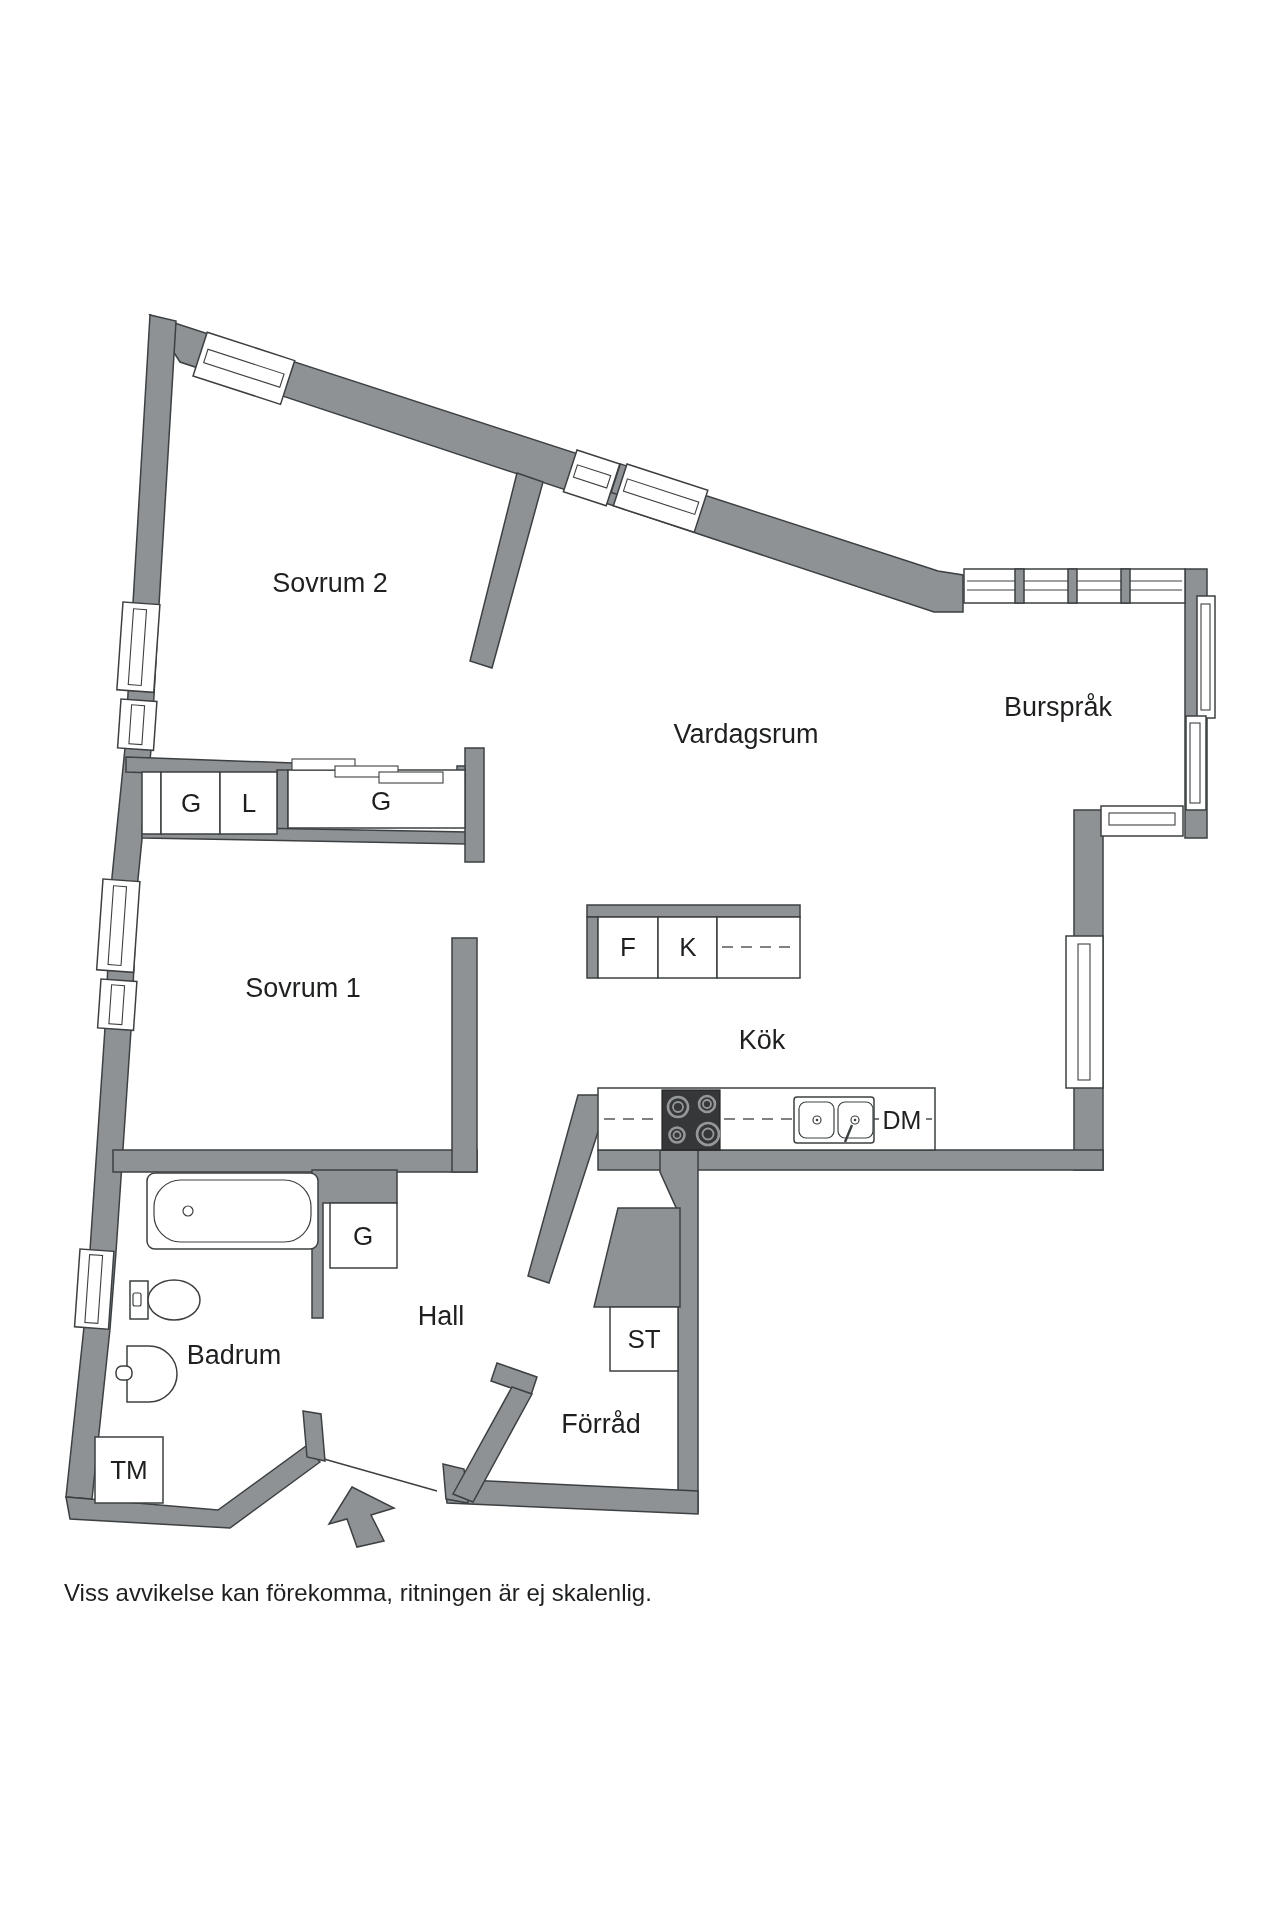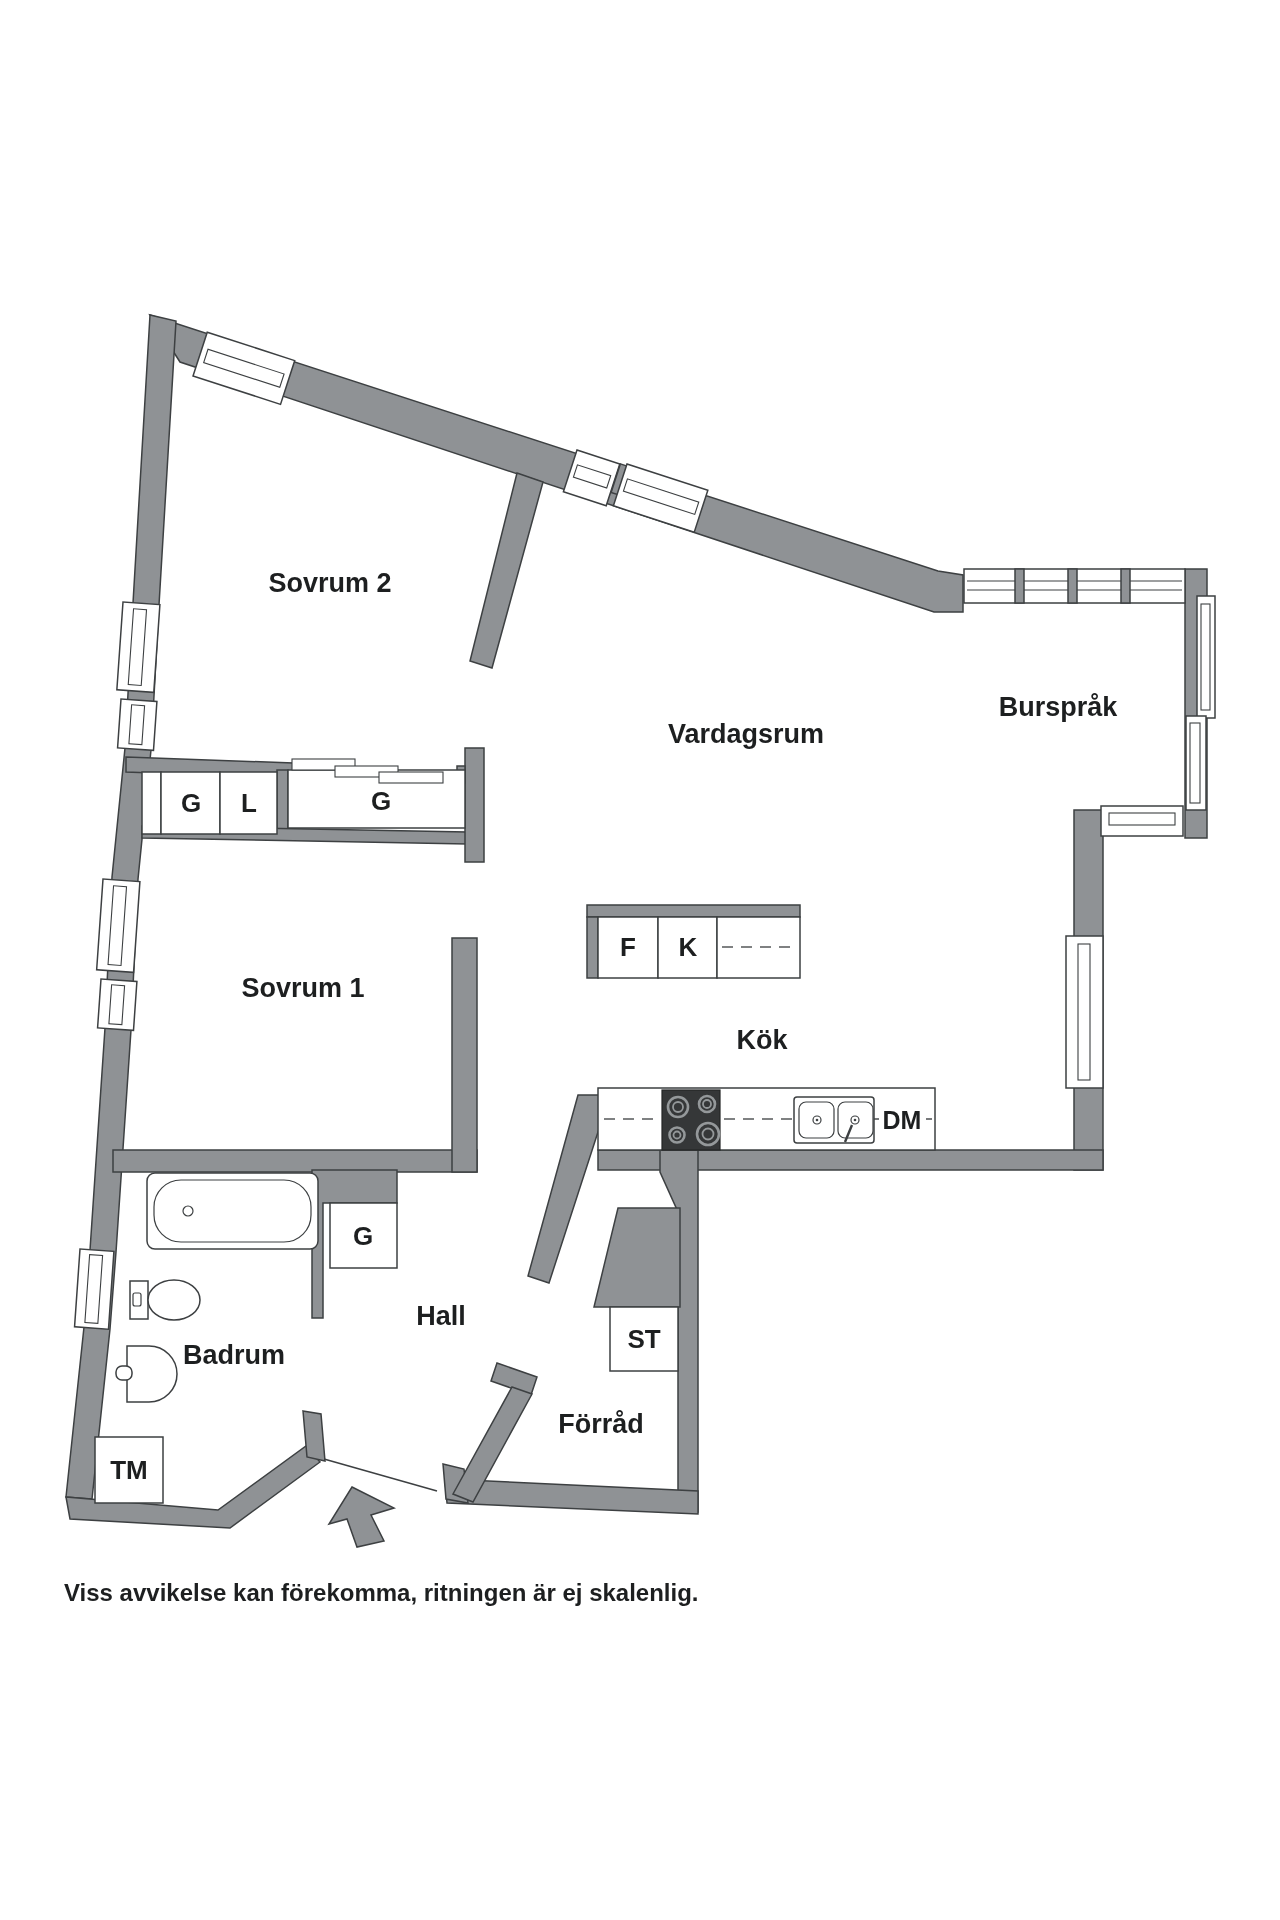--- a/index.html
+++ b/index.html
@@ -1,16 +1,16 @@
 <!DOCTYPE html>
 <html><head>
 <meta charset="utf-8">
 <style>
   html,body{margin:0;padding:0;background:#ffffff;}
-  .stage{width:1068px;height:1920px;position:relative;background:#ffffff;font-weight:bold;}
+  .stage{width:1068px;height:1920px;position:relative;background:#ffffff;}
   .wall{fill:#8f9295;stroke:#3d4042;stroke-width:1.5;stroke-linejoin:miter;}
   .win{fill:#ffffff;stroke:#3d4042;stroke-width:1.5;}
   .winline{fill:#ffffff;stroke:#3d4042;stroke-width:1.1;}
   .frame{fill:none;stroke:#3d4042;stroke-width:1.1;}
   .fix{fill:#ffffff;stroke:#3d4042;stroke-width:1.5;}
   .fixthin{fill:none;stroke:#3d4042;stroke-width:1.2;}
   .dash{fill:none;stroke:#55585a;stroke-width:1.6;stroke-dasharray:11 8;}
   .stove{fill:#353738;stroke:#232526;stroke-width:1.2;}
   .burner{fill:none;stroke:#94989a;stroke-width:2.6;}
   .burner2{fill:none;stroke:#94989a;stroke-width:1.8;}

